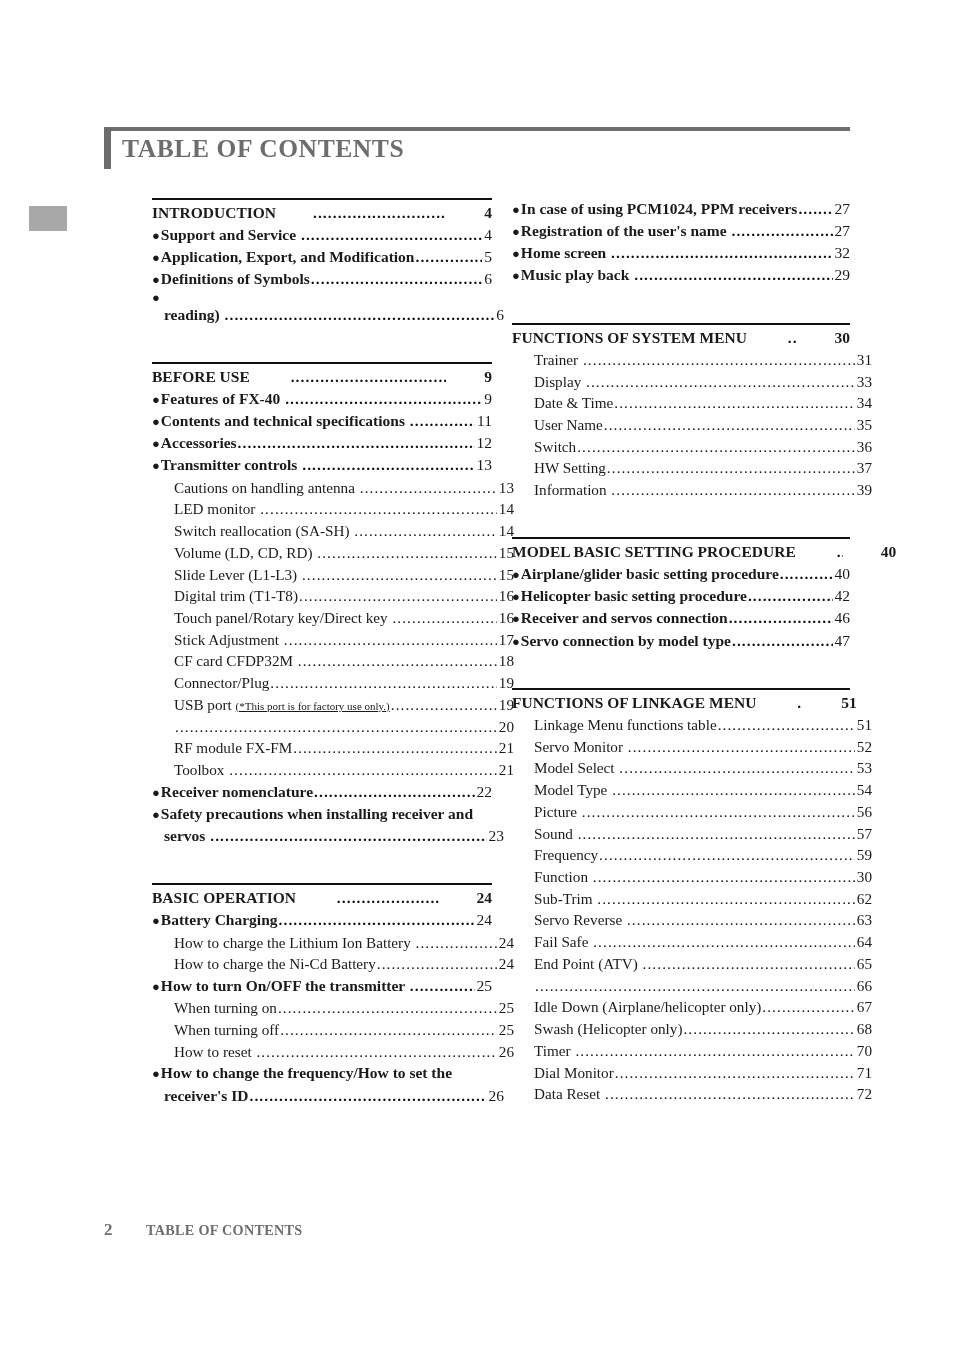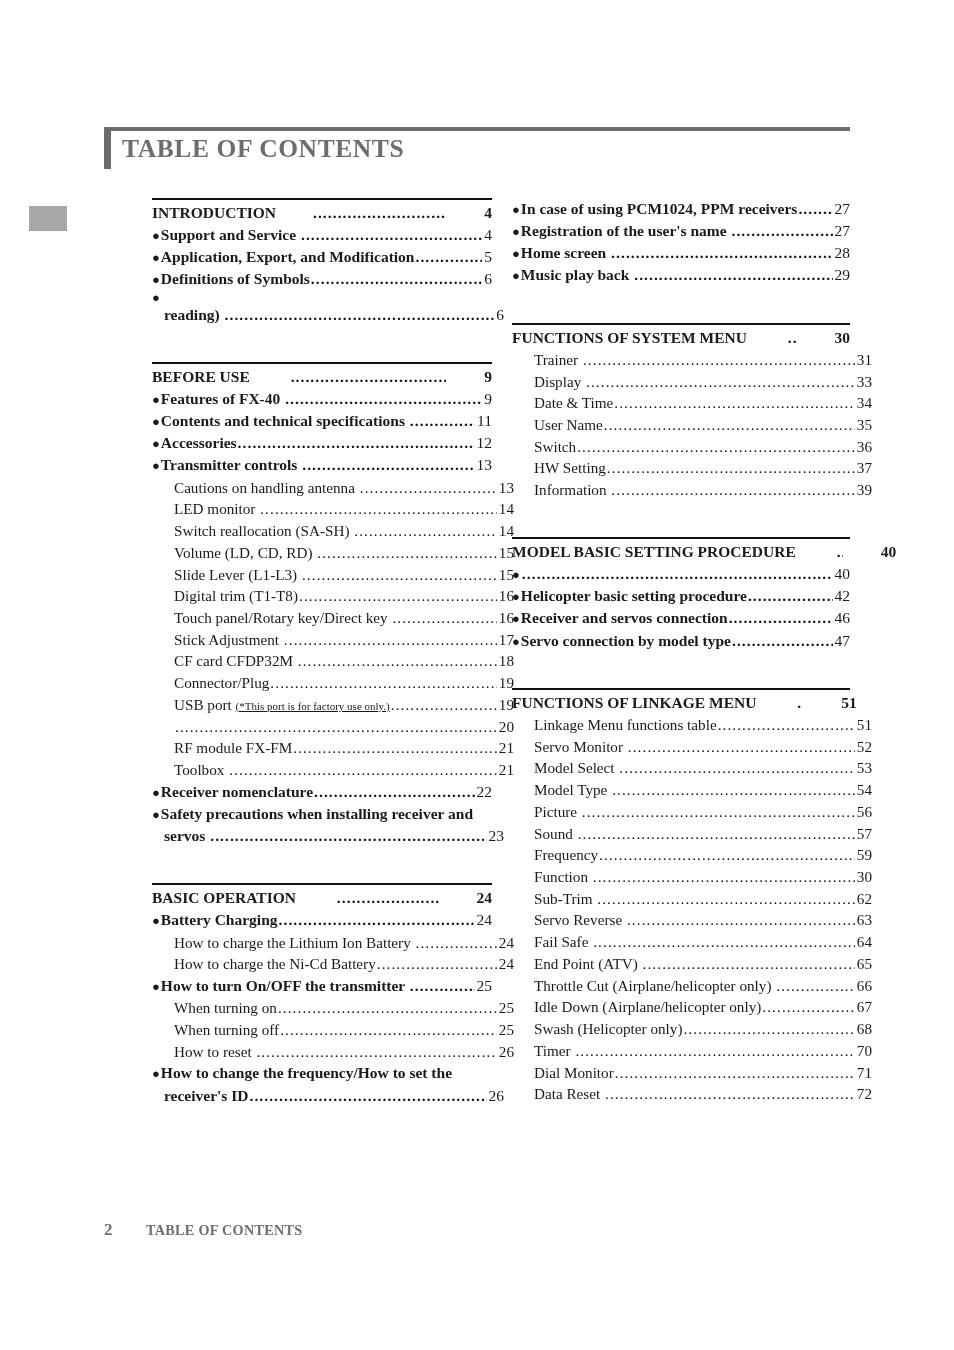--- a/index.html
+++ b/index.html
@@ -380,21 +380,21 @@
       <div class="entry lvl-bullet">
         <span class="bullet-mark">●</span>
         <span class="txt">Registration of the user's name </span>
         <span class="lead">........................................................................................................................</span>
         <span class="pg">27</span>
       </div>
       <div class="entry lvl-bullet">
         <span class="bullet-mark">●</span>
         <span class="txt">Home screen </span>
         <span class="lead">........................................................................................................................</span>
-        <span class="pg">28</span>
+        <span class="pg">32</span>
       </div>
       <div class="entry lvl-bullet">
         <span class="bullet-mark">●</span>
         <span class="txt">Music play back </span>
         <span class="lead">........................................................................................................................</span>
         <span class="pg">29</span>
       </div>
     </div>
     <div class="section">
       <div class="spacer-lg"></div>
@@ -443,20 +443,21 @@
     <div class="section">
       <div class="spacer-lg"></div>
       <div class="section-rule"></div>
       <div class="entry lvl-chapter">
         <span class="txt">MODEL BASIC SETTING PROCEDURE </span>
         <span class="lead">........................................................................................................................</span>
         <span class="pg">40</span>
       </div>
       <div class="entry lvl-bullet">
         <span class="bullet-mark">●</span>
+        <span class="txt">Airplane/glider basic setting procedure</span>
         <span class="lead">........................................................................................................................</span>
         <span class="pg">40</span>
       </div>
       <div class="entry lvl-bullet">
         <span class="bullet-mark">●</span>
         <span class="txt">Helicopter basic setting procedure</span>
         <span class="lead">........................................................................................................................</span>
         <span class="pg">42</span>
       </div>
       <div class="entry lvl-bullet">
@@ -534,21 +535,20 @@
         <span class="txt">Fail Safe </span>
         <span class="lead">........................................................................................................................</span>
         <span class="pg">64</span>
       </div>
       <div class="entry lvl-sub">
         <span class="txt">End Point (ATV) </span>
         <span class="lead">........................................................................................................................</span>
         <span class="pg">65</span>
       </div>
       <div class="entry lvl-sub">
-        <span class="txt">Throttle Cut (Airplane/helicopter only) </span>
         <span class="lead">........................................................................................................................</span>
         <span class="pg">66</span>
       </div>
       <div class="entry lvl-sub">
         <span class="txt">Idle Down (Airplane/helicopter only)</span>
         <span class="lead">........................................................................................................................</span>
         <span class="pg">67</span>
       </div>
       <div class="entry lvl-sub">
         <span class="txt">Swash (Helicopter only)</span>

